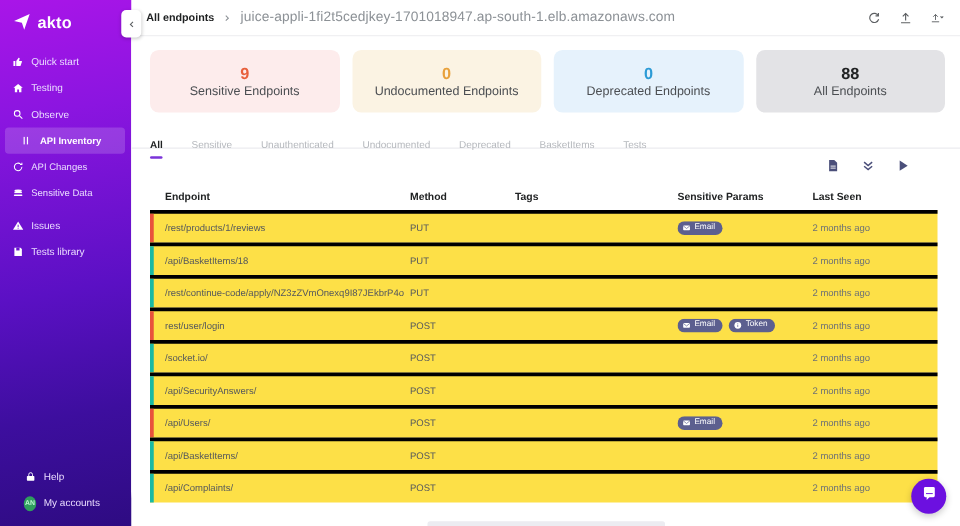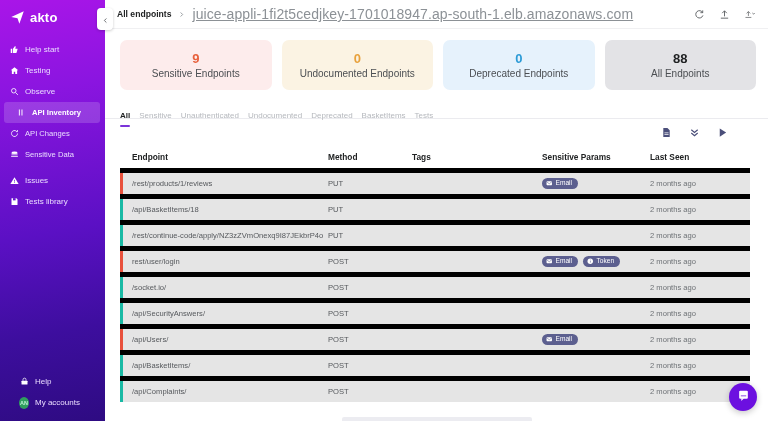--- a/index.html
+++ b/index.html
@@ -53,37 +53,37 @@
   
   .main { flex: 1; height: 421px; background: #fff; position: relative; overflow: hidden; border-radius: 28px; }
 
   .topbar {
     height: 29px; display: flex; align-items: center;
     padding: 0 12px 0 12px; gap: 7px;
     border-bottom: 1px solid #f0f0f2; background: #fff;
   }
   .crumb-root { font-size: 8.6px; color: #202223; font-weight: 600; }
   .crumb-sep svg { width: 7px; height: 7px; display: block; }
-  .crumb-url { font-size: 14px; color: #8c9196; letter-spacing: .1px; white-space: nowrap; text-decoration: underline; }
+  .crumb-url { font-size: 11px; color: #8c9196; letter-spacing: .1px; white-space: nowrap; }
   .topbar-actions { margin-left: auto; display: flex; align-items: center; gap: 13px; }
   .topbar-actions .tico { width: 12px; height: 12px; color: #5c5f62; cursor: pointer; display: flex; align-items: center; }
   .topbar-actions .tico svg { width: 11px; height: 11px; display: block; }
 
   
   .cards { display: flex; gap: 10px; padding: 11px 12px 0 15px; }
   .card {
     flex: 1; height: 50px; border-radius: 7px;
     display: flex; flex-direction: column; align-items: center; justify-content: center; gap: 3px;
   }
   .card-num { font-size: 13px; font-weight: 700; line-height: 1; }
   .card-label { font-size: 10px; color: #4b4e52; }
 
   
   .tabs {
-    display: flex; align-items: center; gap: 9px;
+    display: flex; align-items: center; gap: 23px;
     padding: 28px 0 0 15px; border-bottom: 1px solid #ebebef; height: 26px;
   }
   .tab {
     font-size: 8px; color: #b5b8bd; padding-bottom: 6px; position: relative; cursor: pointer; white-space: nowrap;
   }
   .tab.active { color: #202223; font-weight: 700; }
   .tab.active::after {
     content: ""; position: absolute; left: 0; right: 0; bottom: -1px;
     height: 2px; background: #7b34d9; border-radius: 2px;
   }
@@ -98,22 +98,22 @@
   .thead { display: flex; align-items: center; height: 22px; padding-left: 12px; }
   .th { font-size: 8.3px; font-weight: 700; color: #202223; }
   .col-endpoint { width: 196px; }
   .col-method   { width: 84px; }
   .col-tags     { width: 130px; }
   .col-sens     { width: 108px; }
   .col-seen     { width: 100px; }
 
   .row {
     display: flex; align-items: center; height: 26px;
-    border-top: 5px solid #000000; position: relative; padding-left: 12px;
-    background: #e5e5e5; cursor: pointer;
+    border-top: 3px solid #000000; position: relative; padding-left: 12px;
+    background: #fde047; cursor: pointer;
   }
   .row .bar { position: absolute; left: 0; top: 0; bottom: 0; width: 3px; }
   .cell { font-size: 7.6px; color: #4c4f53; white-space: nowrap; overflow: hidden; }
   .cell.endpoint { color: #55585c; }
   .cell.method { color: #55585c; }
   .cell.seen { color: #6d7175; }
 
   .badges { display: flex; gap: 5px; align-items: center; }
   .badge {
     display: inline-flex; align-items: center; gap: 3px;
@@ -150,21 +150,21 @@
       <span class="brand-name">akto</span>
     </div>
 
     <nav class="nav">
       <div class="nav-item">
         <span class="ico">
           <svg viewBox="0 0 24 24" fill="#fff">
               <path d="M2 10h4v11H2zM8 21h9l3-9v-2h-6l1-4a2 2 0 00-2-3l-5 7z"></path>
             </svg>
         </span>
-        <span>Help start</span>
+        <span>Quick start</span>
       </div>
       <div class="nav-item">
         <span class="ico">
           <svg viewBox="0 0 24 24" fill="#fff">
               <path d="M12 3 2 11h3v10h5v-6h4v6h5V11h3z"></path>
             </svg>
         </span>
         <span>Testing</span>
       </div>
       <div class="nav-item">

